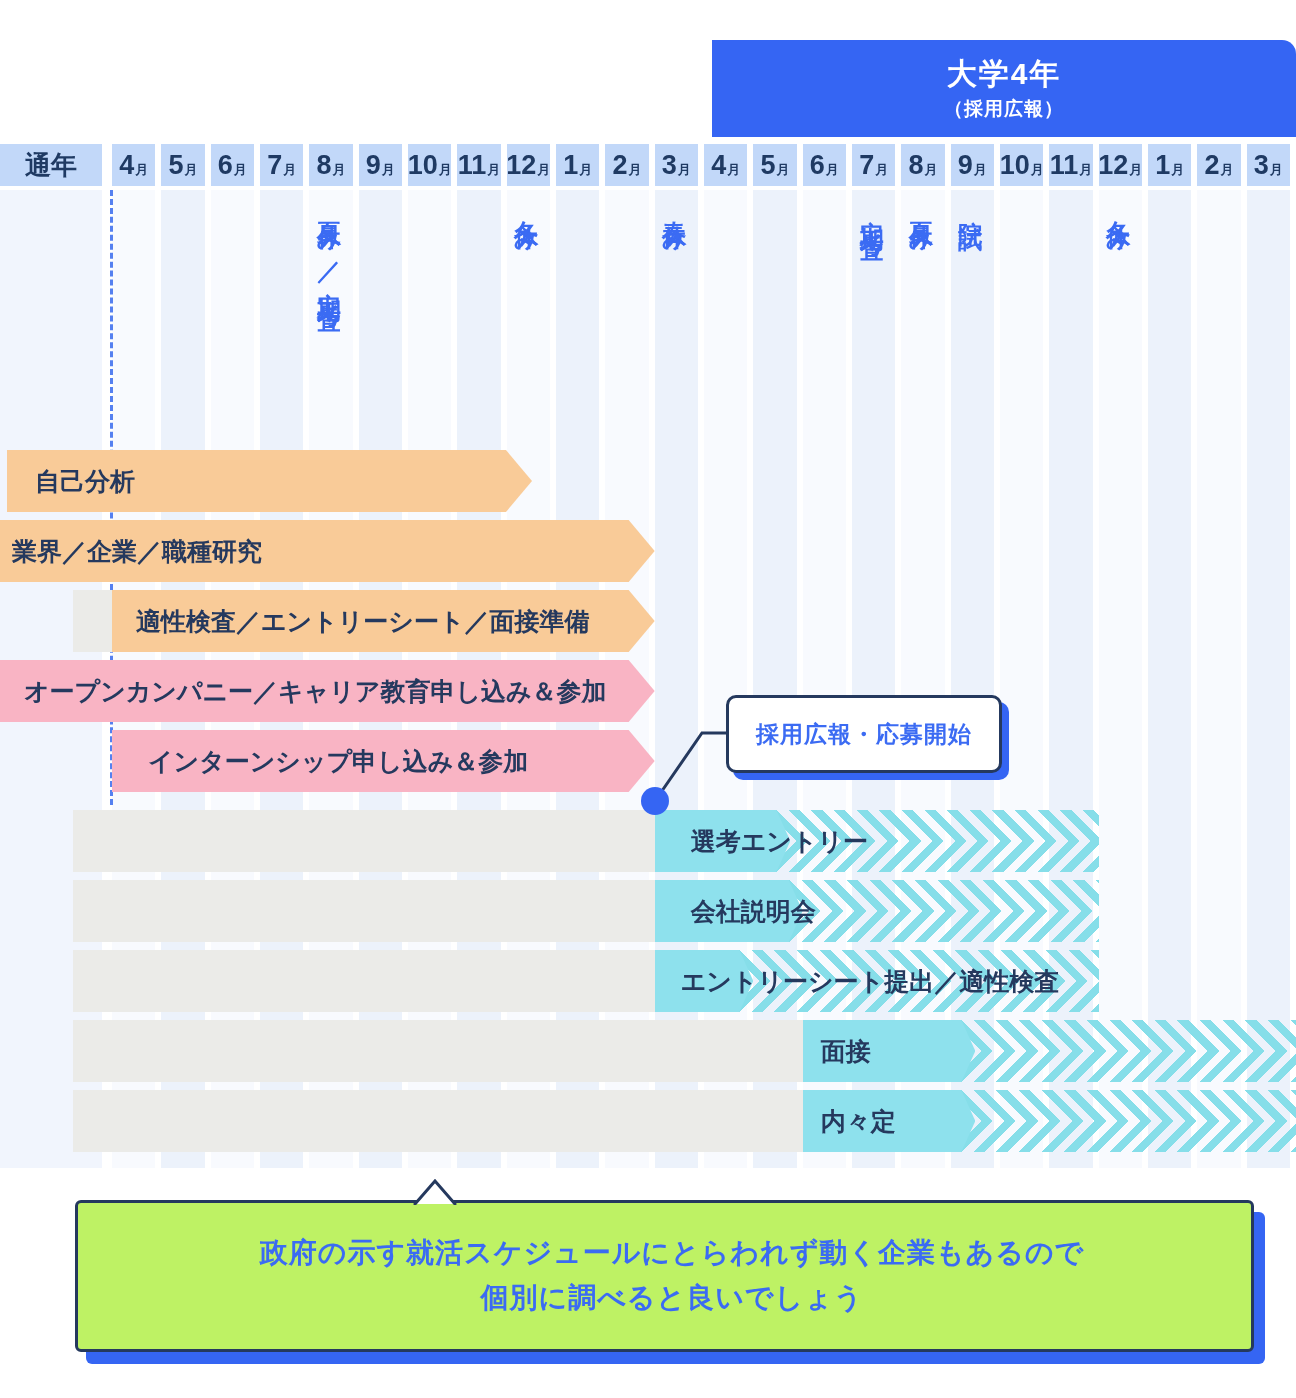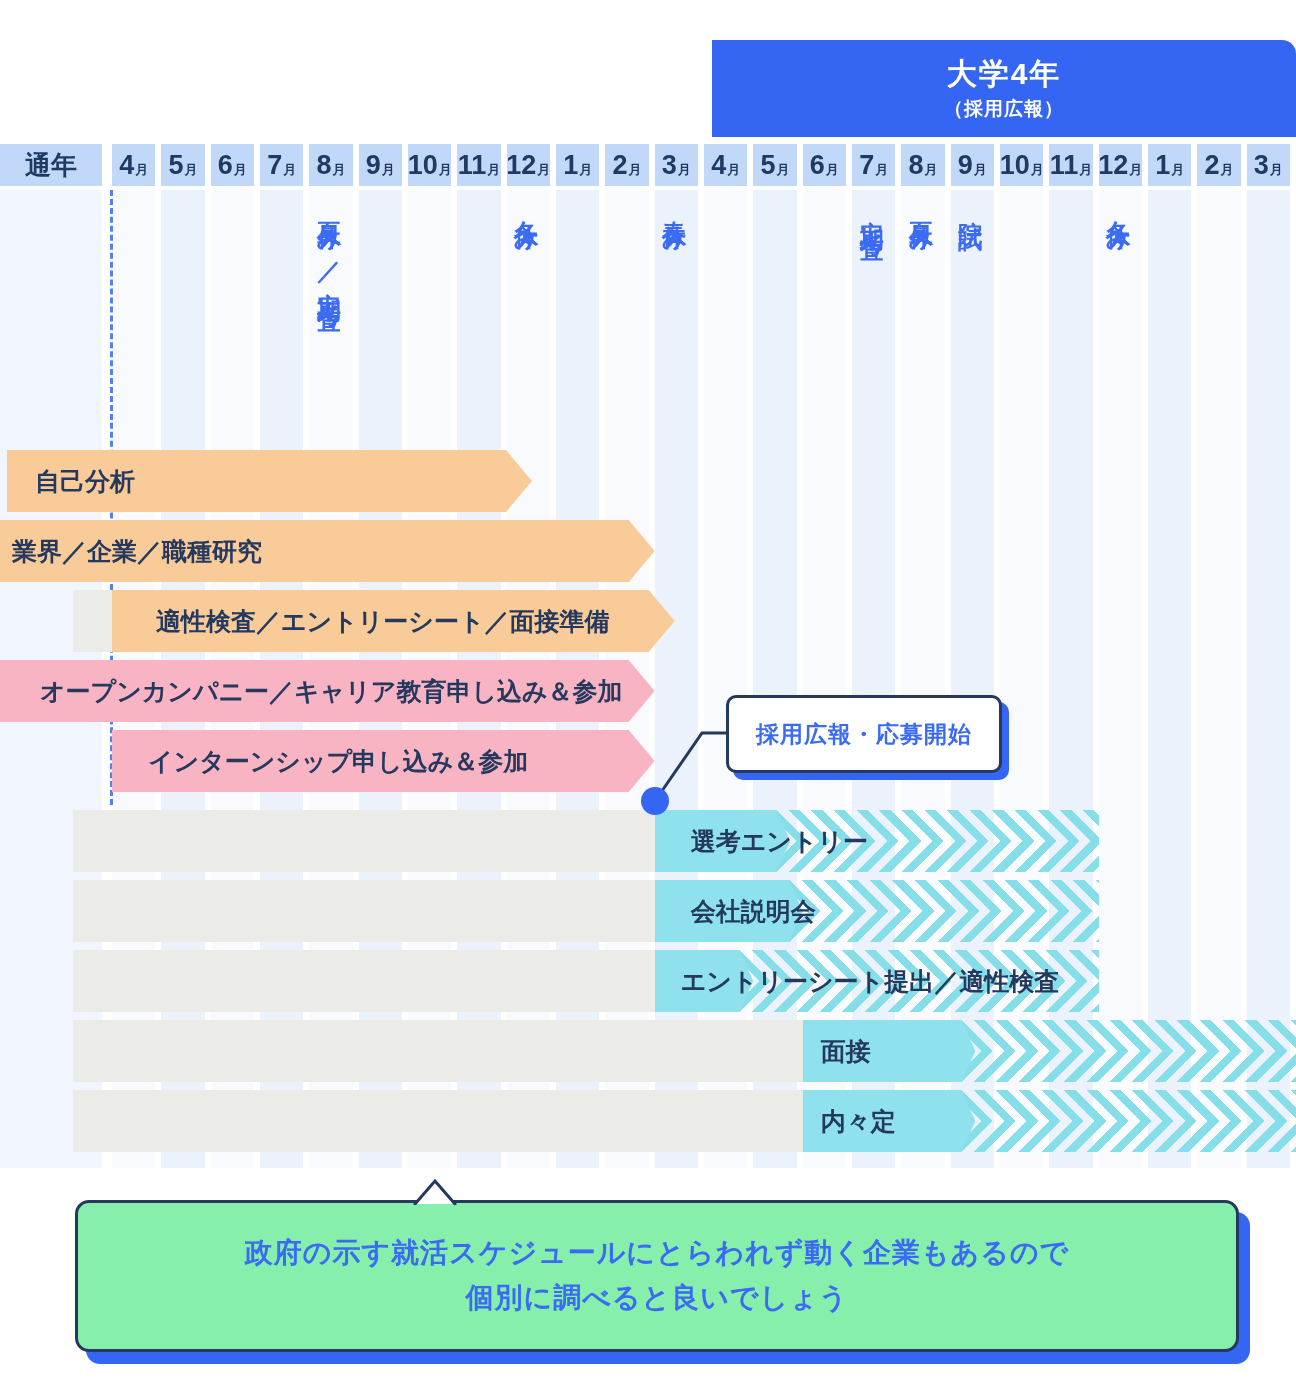--- a/index.html
+++ b/index.html
@@ -34,21 +34,21 @@
     clip-path:polygon(0 0,calc(100% - 14px) 0,100% 50%,calc(100% - 14px) 100%,0 100%);}
   .chev{position:absolute;top:0;height:62px;z-index:1;}
   .chev::before,.chev::after{content:"";position:absolute;left:0;right:0;height:50%;}
   .chev::before{top:0;background:repeating-linear-gradient(45deg,var(--chevc) 0 8px,rgba(0,0,0,0) 8px 16px);}
   .chev::after{top:50%;background:repeating-linear-gradient(135deg,var(--chevc) 0 8px,rgba(0,0,0,0) 8px 16px);}
   .cyanlbl{position:absolute;top:0;height:62px;display:flex;align-items:center;z-index:4;}
   .dot{position:absolute;left:641px;top:787px;width:28px;height:28px;border-radius:50%;background:var(--blue);z-index:6;}
   .conn{position:absolute;left:0;top:0;width:1296px;height:1398px;z-index:5;pointer-events:none;}
   .callout{position:absolute;left:726px;top:695px;width:270px;height:72px;background:#fff;border:3px solid var(--navy);border-radius:10px;box-shadow:7px 7px 0 0 var(--blue);display:flex;align-items:center;justify-content:center;z-index:6;}
   .callout span{color:var(--labelblue);font-size:23px;font-weight:bold;letter-spacing:1px;}
-  .note{position:absolute;left:75px;top:1200px;width:1158px;height:146px;background:#86efac;border:3px solid var(--navy);border-radius:14px;box-shadow:11px 12px 0 0 var(--blue);display:flex;flex-direction:column;align-items:center;justify-content:center;z-index:6;}
+  .note{position:absolute;left:75px;top:1200px;width:1158px;height:146px;background:#bef264;border:3px solid var(--navy);border-radius:6px;box-shadow:11px 12px 0 0 var(--blue);display:flex;flex-direction:column;align-items:center;justify-content:center;z-index:6;padding-left:15px;}
   .note .nline{color:var(--labelblue);font-size:28px;font-weight:bold;line-height:1.6;letter-spacing:1px;text-align:center;}
   .notch{position:absolute;left:413px;top:1179px;z-index:7;}
 </style>
 </head>
 <body>
 
 <div class="canvas" id="canvas" style="--blue: #3565F3; --cellblue: #C2D8F9; --navy: #25395E; --labelblue: #3B6BF3; --orange: #F9CB98; --pink: #F9B4C4; --cyan: #8EE1ED; --chevc: #86DEE9; --gray: #EBEBE8; --collight: #F8FAFE; --coldark: #ECF2FB;">
 
   <div class="hdr stage3">
     <div class="t1">大学4年</div>
@@ -200,27 +200,27 @@
           <span class="albl" style="padding-left: 28px;">自己分析</span>
         </div>
       </div>
       <div class="rowband" style="left: 0px; top: 520px; width: 1296px;">
         <div class="bigarrow" style="left: 0px; width: 654.667px; background: var(--orange);">
           <span class="albl" style="padding-left: 12px;">業界／企業／職種研究</span>
         </div>
       </div>
       <div class="rowband" style="left: 0px; top: 590px; width: 1296px;">
         <div class="graybar" style="left: 73px; width: 43px;"></div>
-        <div class="bigarrow" style="left: 112px; width: 542.667px; background: var(--orange); padding-left: 20px;">
+        <div class="bigarrow" style="left: 112px; width: 542.667px; background: var(--orange);">
           <span class="albl" style="padding-left: 24px;">適性検査／エントリーシート／面接準備</span>
         </div>
       </div>
       <div class="rowband" style="left: 0px; top: 660px; width: 1296px;">
         <div class="bigarrow" style="left: 0px; width: 654.667px; background: var(--pink);">
-          <span class="albl" style="padding-left: 24px; margin-left: 16px;">オープンカンパニー／キャリア教育申し込み＆参加</span>
+          <span class="albl" style="padding-left: 24px;">オープンカンパニー／キャリア教育申し込み＆参加</span>
         </div>
       </div>
       <div class="rowband" style="left: 0px; top: 730px; width: 1296px;">
         <div class="bigarrow" style="left: 112px; width: 542.667px; background: var(--pink);">
           <span class="albl" style="padding-left: 36px;">インターンシップ申し込み＆参加</span>
         </div>
       </div>
       <div class="rowband" style="left: 0px; top: 810px; width: 1104px;">
         <div class="graybar" style="left: 73px; width: 584.667px;"></div>
         <div class="solidcyan" style="left: 654.667px; width: 135.667px;"></div>

